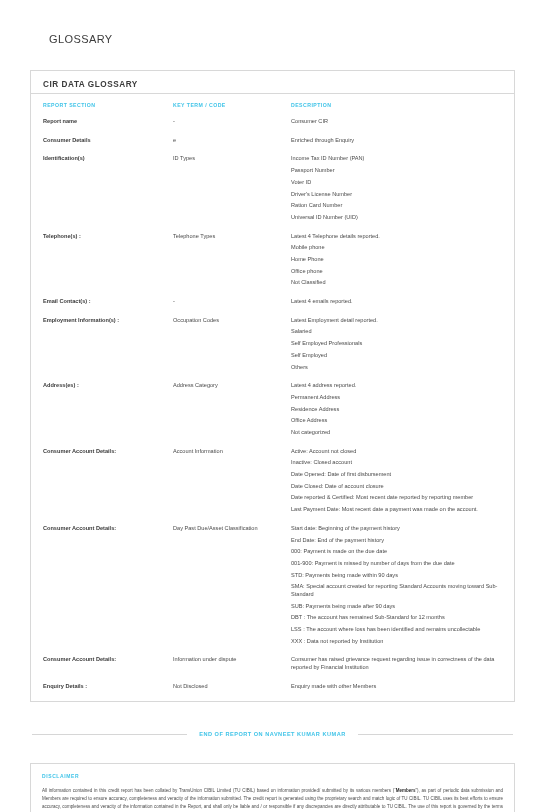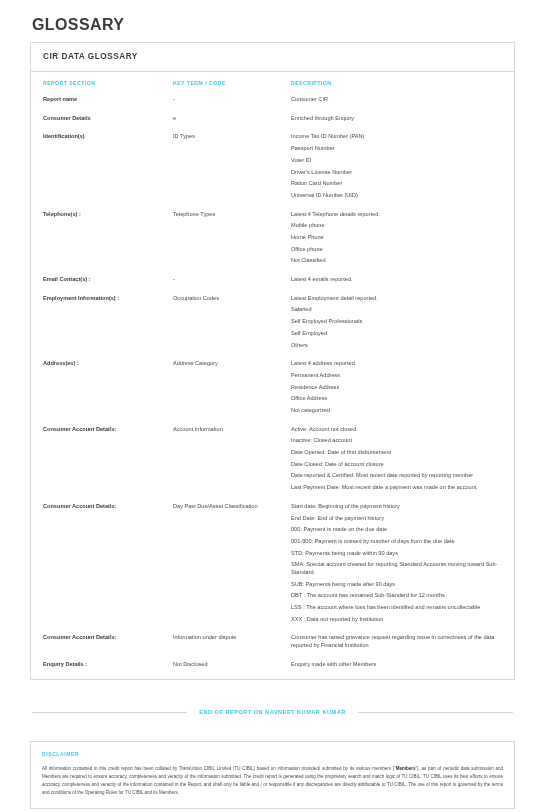--- a/index.html
+++ b/index.html
@@ -15,36 +15,36 @@
     overflow: hidden;
   }
   .page {
     width: 545px;
     height: 812px;
     position: relative;
     box-sizing: border-box;
     padding: 0 30px;
   }
   .page-title {
-    font-size: 16px;
-    font-weight: bold;
+    font-size: 11px;
+    font-weight: normal;
     letter-spacing: 0.4px;
     color: #3b3b3b;
     padding: 16px 0 8px 2px;
-    margin: 0;
+    margin: 17px;
   }
 
   
   .card {
     border: 1px solid #d8d8d8;
     background: #fff;
     box-sizing: border-box;
   }
   .card-header {
-    padding: 9px 12px 10px 12px;
+    padding: 9px 12px 4px 12px;
     border-bottom: 1px solid #d8d8d8;
     font-size: 8.2px;
     font-weight: bold;
     letter-spacing: 0.55px;
     color: #3b3b3b;
   }
   .table {
     width: 100%;
     box-sizing: border-box;
     padding: 0 0 6px 0;

